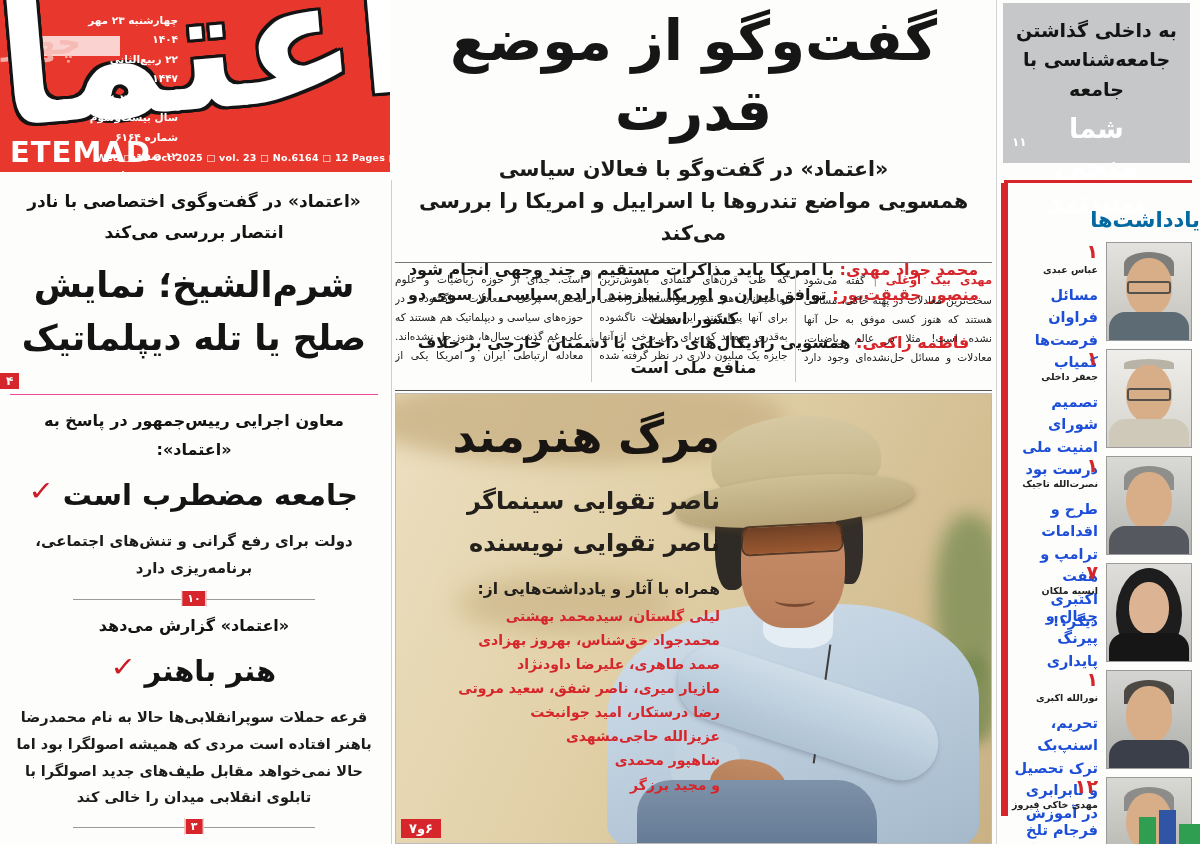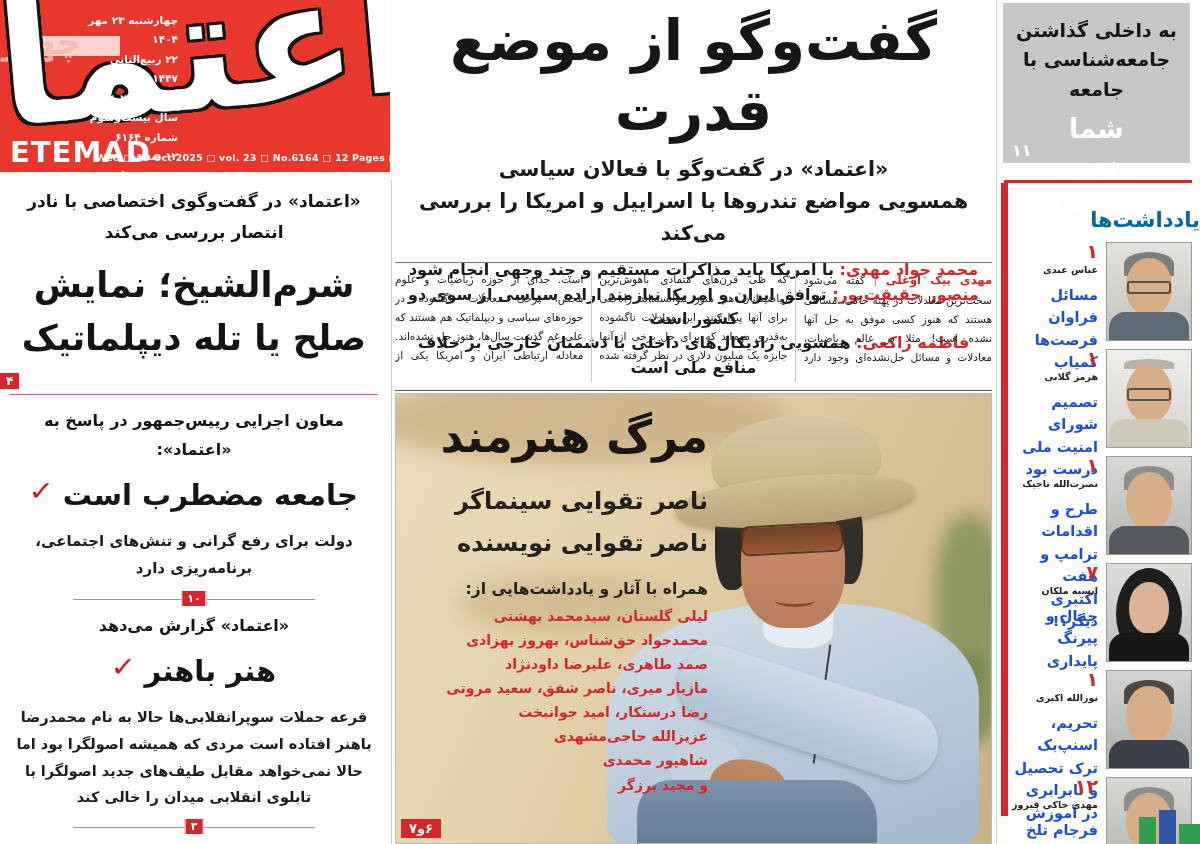--- a/index.html
+++ b/index.html
@@ -17,21 +17,21 @@
     text-shadow:3px 3px 0 #141414,-3px -3px 0 #141414,3px -3px 0 #141414,-3px 3px 0 #141414,0 3px 0 #141414,3px 0 0 #141414,0 -3px 0 #141414,-3px 0 0 #141414;
   }
   .date-col{position:absolute;left:82px;top:11px;width:96px;text-align:right;color:#fff;font-size:10.5px;font-weight:bold;line-height:1.85;}
   .logo-en{position:absolute;left:10px;bottom:3px;color:#fff;font-size:29px;font-weight:bold;letter-spacing:1px;direction:ltr;}
   .info-row{position:absolute;left:96px;right:6px;bottom:9px;color:#fff;font-size:9.5px;font-weight:bold;direction:ltr;text-align:left;letter-spacing:.2px;white-space:nowrap;}
   
   .promo{position:absolute;right:10px;top:3px;width:187px;height:160px;background:#c5c7c9;text-align:center;}
   .promo-kicker{margin-top:13px;font-size:19px;font-weight:bold;color:#141414;line-height:1.55;}
   .promo-t1{font-size:27px;color:#fff;font-weight:bold;margin-top:9px;}
   .promo-t2{font-size:31px;color:#fff;font-weight:bold;margin-top:4px;}
-  .promo-badge{position:absolute;left:9px;bottom:3px;color:#fff;font-size:16px;font-weight:bold;}
+  .promo-badge{position:absolute;left:9px;bottom:14px;color:#fff;font-size:12px;font-weight:bold;}
   
   .lead{position:absolute;left:395px;top:0;width:597px;text-align:center;}
   .lead-headline{font-size:56px;font-weight:bold;line-height:1.25;margin-top:6px;letter-spacing:-1px;color:#161616;}
   .lead-sub{font-size:20.5px;font-weight:bold;line-height:1.55;margin-top:8px;color:#1a1a1a;}
   .quotes{margin-top:9px;font-size:16px;font-weight:bold;line-height:1.52;color:#1a1a1a;}
   .q-name{color:#d6252b;}
   .article{position:absolute;left:395px;top:262px;width:597px;height:129px;border-top:1px solid #777;border-bottom:1px solid #555;padding-top:7px;box-sizing:border-box;}
   .article-body{column-count:3;column-gap:16px;column-rule:1px solid #c9c9c9;font-size:10.6px;line-height:1.8;text-align:justify;height:112px;overflow:hidden;color:#222;}
   .byline{color:#d6252b;font-weight:bold;font-size:11.5px;}
   .byline-sep{color:#888;}
@@ -50,21 +50,21 @@
   .hair-r{position:absolute;right:110px;top:92px;width:28px;height:84px;background:#332e29;border-radius:40%;}
   .glasses{position:absolute;right:132px;top:118px;width:98px;height:26px;background:linear-gradient(#6b3c22,#96542c);border-radius:6px;box-shadow:0 0 0 2px #4d3321;opacity:.92;transform:rotate(-3deg);}
   .smile{position:absolute;right:158px;top:186px;width:40px;height:10px;border-bottom:3px solid #7a4b33;border-radius:50%;}
   .shirt{position:absolute;right:-6px;top:196px;width:372px;height:246px;background:linear-gradient(160deg,#d4e0ea 0%,#b9cbdb 55%,#a3b8ca 100%);border-radius:46% 38% 10% 10%;}
   .collar{position:absolute;right:140px;top:200px;width:70px;height:40px;background:#e4edf3;border-radius:0 0 40% 40%;transform:rotate(2deg);}
   .arm{position:absolute;right:30px;top:268px;width:270px;height:74px;background:linear-gradient(#cfdde8,#aec2d3);border-radius:40px;transform:rotate(18deg);box-shadow:0 3px 5px rgba(60,60,80,.25);}
   .cuff{position:absolute;right:236px;top:330px;width:64px;height:52px;background:#c3d2df;border-radius:14px;transform:rotate(14deg);}
   .hand{position:absolute;right:186px;top:352px;width:78px;height:58px;background:linear-gradient(#c08a64,#a9764f);border-radius:46%;transform:rotate(10deg);}
   .jeans{position:absolute;right:96px;top:372px;width:240px;height:80px;background:linear-gradient(#7e93a9,#5f7astretch);background:linear-gradient(#7e93a9,#5f7490);border-radius:34px 40px 8px 8px;}
   .wire{position:absolute;right:150px;top:236px;width:2px;height:120px;background:#3c3c3c;transform:rotate(8deg);}
-  .photo-text{position:absolute;left:12px;top:16px;width:300px;text-align:right;z-index:3;}
+  .photo-text{position:absolute;left:24px;top:16px;width:300px;text-align:right;z-index:3;}
   .pt-headline{font-size:45px;font-weight:bold;color:#191512;line-height:1.2;}
   .pt-sub{font-size:24px;font-weight:bold;color:#23201c;margin-top:16px;line-height:1.75;}
   .pt-lede{font-size:15.5px;font-weight:bold;color:#23201c;margin-top:16px;}
   .pt-names{font-size:14px;font-weight:bold;color:#d6252b;line-height:1.72;margin-top:6px;}
   .photo-badge{position:absolute;left:5px;bottom:5px;background:#d6252b;color:#fff;font-weight:bold;font-size:13px;padding:2px 8px;z-index:4;}
   
   .vline-left{position:absolute;left:391px;top:180px;bottom:0;width:1px;background:#cfcfcf;}
   .vline-right{position:absolute;left:996px;top:0;bottom:0;width:1px;background:#d4d4d4;}
   .left-col{position:absolute;left:0;top:182px;width:388px;box-sizing:border-box;padding:4px 10px 0;text-align:center;}
   .lc-kicker{font-size:17px;font-weight:bold;line-height:1.8;color:#141414;}
@@ -267,21 +267,21 @@
     <div class="sb-photo">
         <div class="av avatar-1">
           <div class="hair"></div>
           <div class="head"></div>
           <div class="spec"></div>
           <div class="body"></div>
         </div>
       </div>
     <div class="sb-text">
       <div class="sb-num">۱</div>
-      <div class="sb-author">هرمز گلابی</div>
+      <div class="sb-author">جعفر داخلی</div>
       <div class="sb-title2">تصمیم شورای امنیت ملی درست بود</div>
     </div>
   </div>
 
   <div class="sb-item">
     <div class="sb-photo">
         <div class="av avatar-2">
           <div class="hair"></div>
           <div class="head"></div>
           <div class="body"></div>

